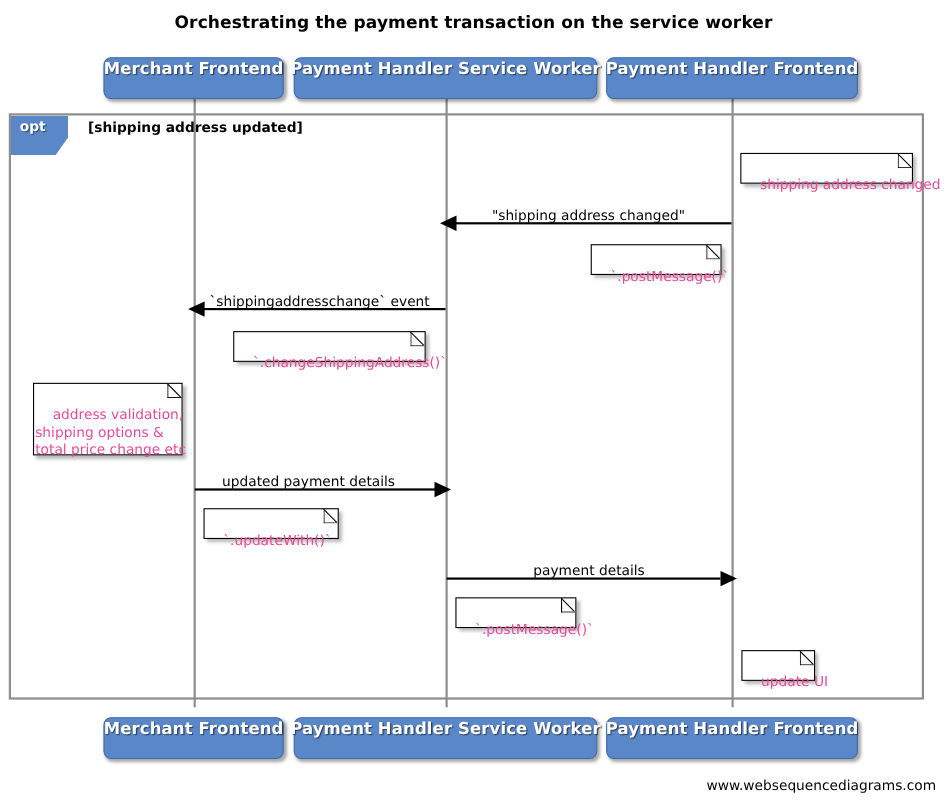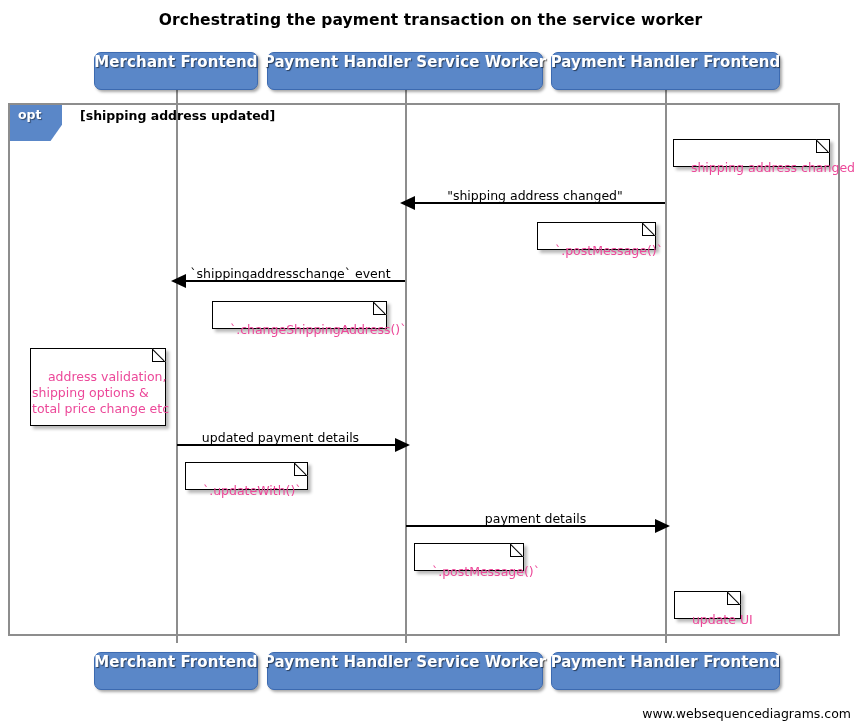--- a/index.html
+++ b/index.html
@@ -221,21 +221,21 @@
   <div class="msg-label" style="left:176px; top:266px; width:229px;">`shippingaddresschange` event</div>
   <div class="msg-line" style="left:185px; top:280px; width:220px;"></div>
   <div class="arrowhead left" style="left:171px; top:274px;"></div>
 
   <div class="note" style="left:212px; top:301px; width:175px; height:28px;">
     <span>`.changeShippingAddress()`</span>
     <span class="fold"></span>
     <span class="foldline"></span>
   </div>
 
-  <div class="note" style="left:30px; top:348px; width:136px; height:78px;">
+  <div class="note" style="left:30px; top:348px; width:136px; height:66px;">
     <span>address validation,
 shipping options &amp;
 total price change etc</span>
     <span class="fold"></span>
     <span class="foldline"></span>
   </div>
 
   <div class="msg-label" style="left:176px; top:430px; width:209px;">updated payment details</div>
   <div class="msg-line" style="left:177px; top:444px; width:219px;"></div>
   <div class="arrowhead right" style="left:395px; top:438px;"></div>

